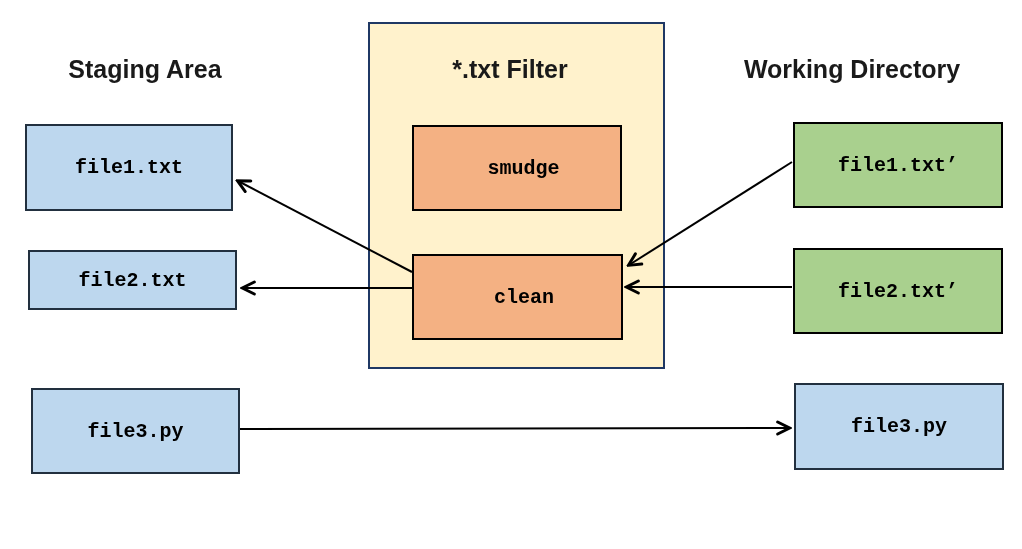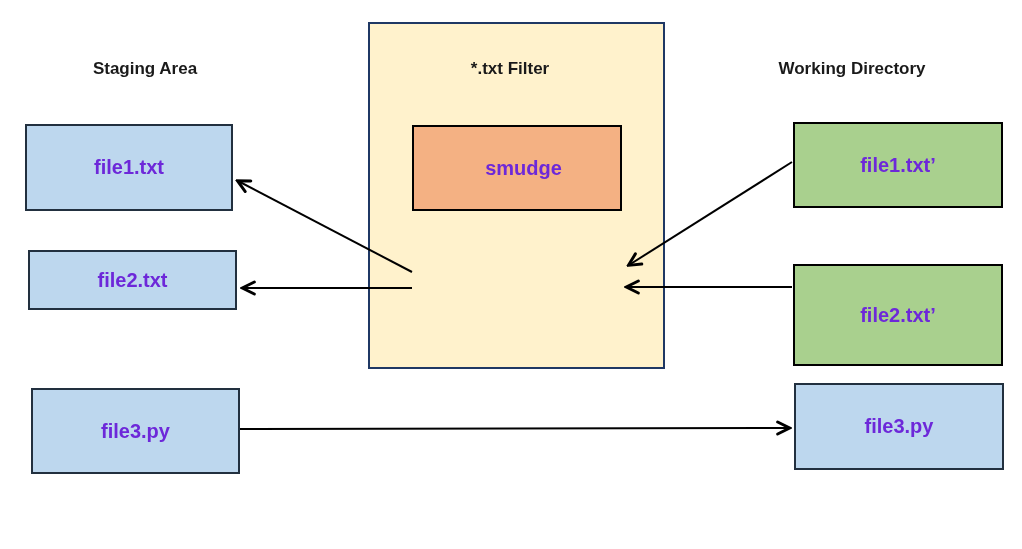--- a/index.html
+++ b/index.html
@@ -11,21 +11,21 @@
     overflow: hidden;
     font-family: "Liberation Sans", "DejaVu Sans", sans-serif;
   }
   .col-title {
     position: absolute;
     top: 52px;
     height: 34px;
     display: flex;
     align-items: center;
     justify-content: center;
-    font-size: 17px;
+    font-size: 25px;
     font-weight: bold;
     color: #1a1a1a;
     white-space: nowrap;
     z-index: 3;
   }
   #title-staging { left: 20px;  width: 250px; }
   #title-filter  { left: 385px; width: 250px; text-align: right; }
   #title-working { left: 727px; width: 250px; text-align: center; }
 
   .filter-panel {
@@ -36,35 +36,36 @@
     border: 2px solid #1f3864;
     z-index: 1;
   }
   .node {
     position: absolute;
     display: flex;
     align-items: center;
     justify-content: center;
     font-size: 20px;
     font-weight: bold;
-    color: #6d28d9;
+    color: #000000;
     z-index: 2;
     box-sizing: border-box;
+    font-family: Liberation Mono, monospace;
   }
   .node.blue   { background: #bdd7ee; border: 2px solid #22303f; }
   .node.green  { background: #a9d08e; border: 2px solid #000000; }
   .node.orange { background: #f4b183; border: 2px solid #000000; padding-left: 13px; }
 
   #box-staging-file1 { left: 25px;  top: 124px; width: 208px; height: 87px; }
   #box-staging-file2 { left: 28px;  top: 250px; width: 209px; height: 60px; }
   #box-staging-file3 { left: 31px;  top: 388px; width: 209px; height: 86px; }
   #box-smudge        { left: 412px; top: 125px; width: 210px; height: 86px; }
   #box-clean         { left: 412px; top: 254px; width: 211px; height: 86px; }
   #box-working-file1 { left: 793px; top: 122px; width: 210px; height: 86px; }
-  #box-working-file2 { left: 793px; top: 264px; width: 210px; height: 102px; }
+  #box-working-file2 { left: 793px; top: 248px; width: 210px; height: 86px; }
   #box-working-file3 { left: 794px; top: 383px; width: 210px; height: 87px; }
 
   #arrows {
     position: absolute;
     left: 0; top: 0;
     width: 1022px; height: 549px;
     z-index: 5;
     pointer-events: none;
   }
   #arrows line {
@@ -81,20 +82,21 @@
   <div class="col-title" id="title-filter">*.txt Filter</div>
   <div class="col-title" id="title-working">Working Directory</div>
 
   <div class="filter-panel"></div>
 
   <div class="node blue" id="box-staging-file1">file1.txt</div>
   <div class="node blue" id="box-staging-file2">file2.txt</div>
   <div class="node blue" id="box-staging-file3">file3.py</div>
 
   <div class="node orange" id="box-smudge">smudge</div>
+  <div class="node orange" id="box-clean">clean</div>
 
   <div class="node green" id="box-working-file1">file1.txt’</div>
   <div class="node green" id="box-working-file2">file2.txt’</div>
   <div class="node blue" id="box-working-file3">file3.py</div>
 
   <svg id="arrows" viewBox="0 0 1022 549" xmlns="http://www.w3.org/2000/svg">
     <defs>
       <marker id="ah" viewBox="0 0 12 12" refX="10" refY="6" markerWidth="8" markerHeight="8" orient="auto-start-reverse">
         <path d="M1.5,1.5 L10.5,6 L1.5,10.5" fill="none" stroke="#000000" stroke-width="2.2" stroke-linecap="round" stroke-linejoin="miter"></path>
       </marker>

